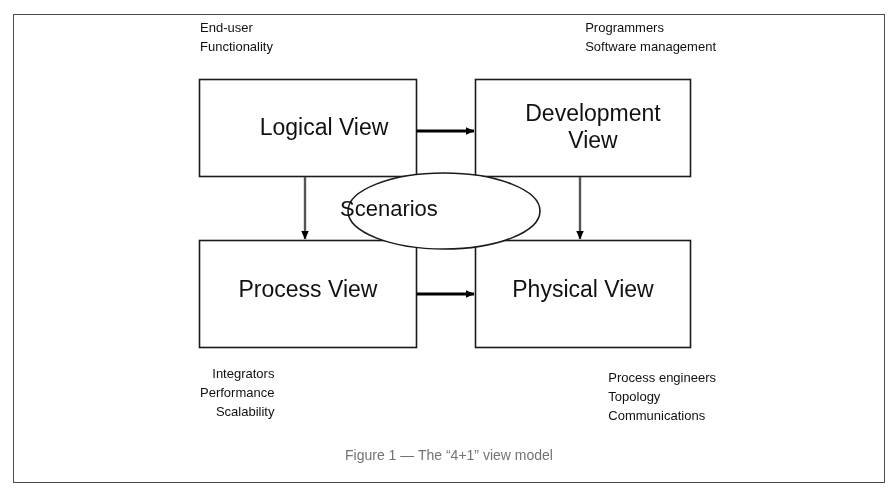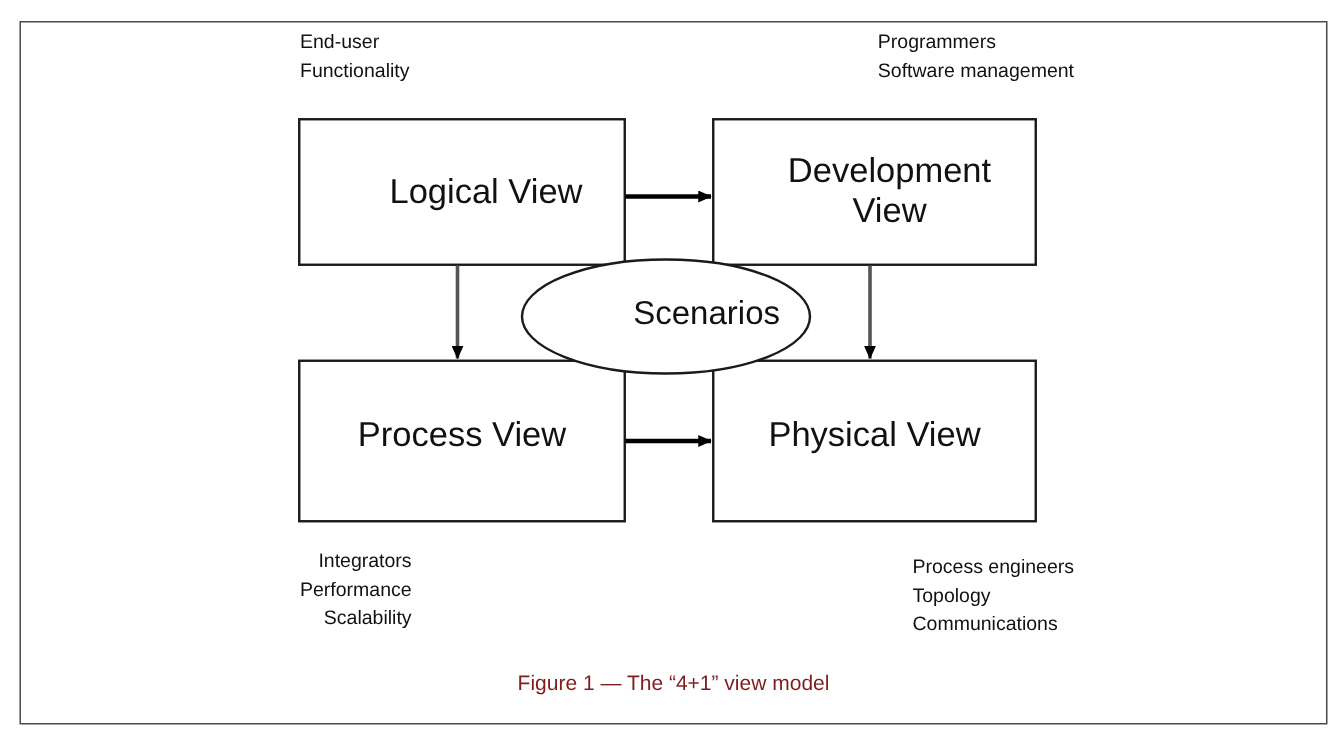--- a/index.html
+++ b/index.html
@@ -60,36 +60,36 @@
     text-align: center;
     white-space: pre-line;
   }
   #text-logical-view     { left: 199px; top: 114px; width: 218px; margin-left: 16px; }
   #text-development-view { left: 475px; top: 100px; width: 236px; }
   #text-process-view     { left: 199px; top: 276px; width: 218px; }
   #text-physical-view    { left: 475px; top: 276px; width: 216px; }
 
   #text-scenarios {
     position: absolute;
-    left: 328px;
+    left: 340px;
     top: 196px;
     width: 192px;
-    text-align: right;
+    text-align: left;
     font-size: 22px;
     line-height: 26px;
     color: #111111;
   }
   #figure-caption {
     position: absolute;
     left: 13px;
     top: 447px;
     width: 872px;
     text-align: center;
     font-size: 14px;
-    color: #7f1d1d;
+    color: #737373;
   }
 </style>
 </head>
 <body>
 
 <div id="figure-root">
 
   <div id="figure-frame"></div>
 
   <svg id="diagram-svg" viewBox="0 0 896 497" xmlns="http://www.w3.org/2000/svg">

